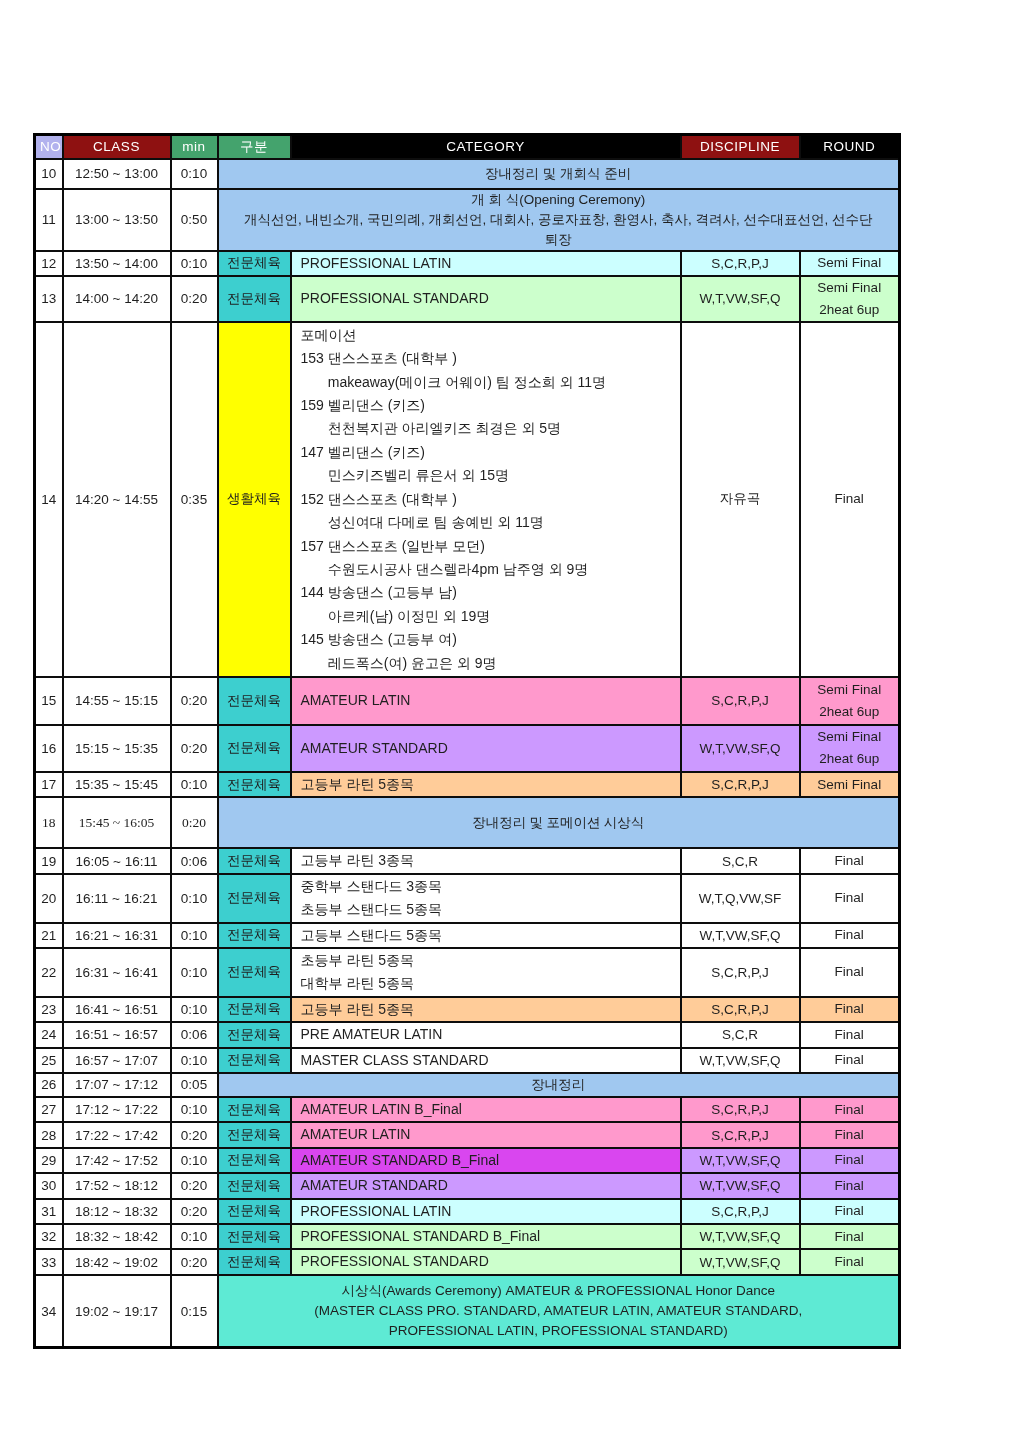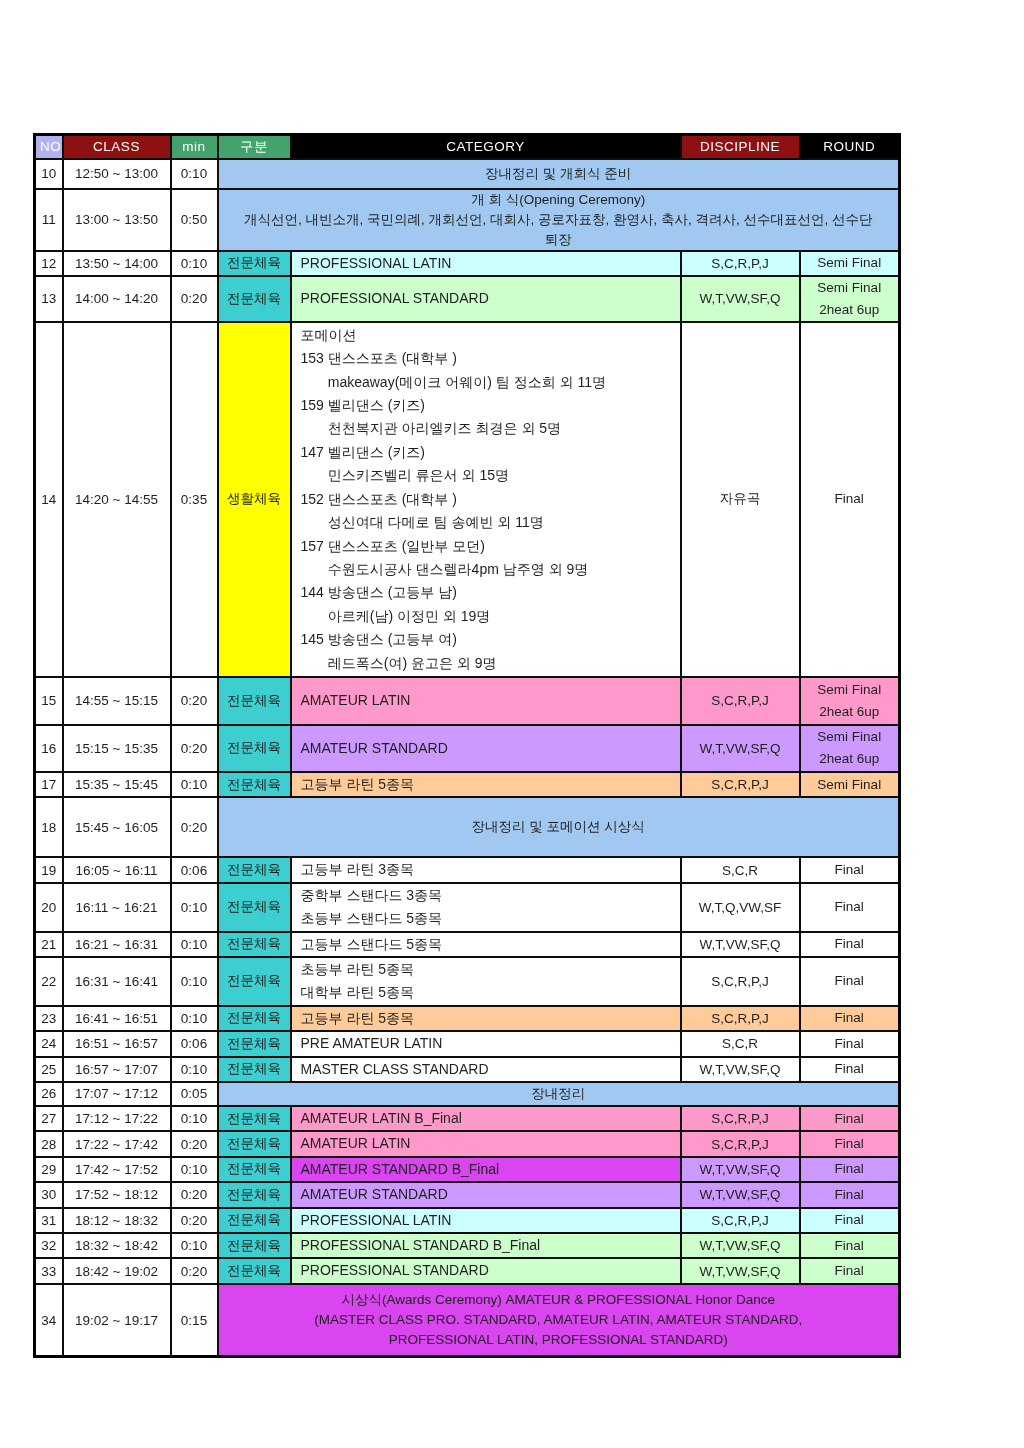--- a/index.html
+++ b/index.html
@@ -150,21 +150,21 @@
         </tr>
         <tr style="height: 24px;">
           <td class="no-cell">17</td>
           <td class="time-cell">15:35 ~ 15:45</td>
           <td class="min-cell">0:10</td>
           <td class="gubun-cell" style="background: rgb(61, 207, 207);">전문체육</td>
           <td class="category-cell" style="background: rgb(255, 204, 153);">고등부 라틴 5종목</td>
           <td class="discipline-cell" style="background: rgb(255, 204, 153);">S,C,R,P,J</td>
           <td class="round-cell" style="background: rgb(255, 204, 153);">Semi Final</td>
         </tr>
-        <tr style="height: 60px;">
+        <tr style="height: 51px; font-family: Liberation Serif, serif;">
           <td class="no-cell">18</td>
           <td class="time-cell">15:45 ~ 16:05</td>
           <td class="min-cell">0:20</td>
           <td class="merged-cell" colspan="4" style="background: rgb(160, 200, 240);">장내정리 및 포메이션 시상식</td>
         </tr>
         <tr style="height: 24px;">
           <td class="no-cell">19</td>
           <td class="time-cell">16:05 ~ 16:11</td>
           <td class="min-cell">0:06</td>
           <td class="gubun-cell" style="background: rgb(61, 207, 207);">전문체육</td>
@@ -294,19 +294,19 @@
           <td class="min-cell">0:20</td>
           <td class="gubun-cell" style="background: rgb(61, 207, 207);">전문체육</td>
           <td class="category-cell" style="background: rgb(204, 255, 204);">PROFESSIONAL STANDARD</td>
           <td class="discipline-cell" style="background: rgb(204, 255, 204);">W,T,VW,SF,Q</td>
           <td class="round-cell" style="background: rgb(204, 255, 204);">Final</td>
         </tr>
         <tr style="height: 73px;">
           <td class="no-cell">34</td>
           <td class="time-cell">19:02 ~ 19:17</td>
           <td class="min-cell">0:15</td>
-          <td class="merged-cell" colspan="4" style="background: #d946ef; margin-top: 12px;">시상식(Awards Ceremony) AMATEUR &amp; PROFESSIONAL Honor Dance
+          <td class="merged-cell" colspan="4" style="background: #5eead4; margin-top: 12px;">시상식(Awards Ceremony) AMATEUR &amp; PROFESSIONAL Honor Dance
 (MASTER CLASS PRO. STANDARD, AMATEUR LATIN, AMATEUR STANDARD,
 PROFESSIONAL LATIN, PROFESSIONAL STANDARD)</td>
         </tr>
       </tbody>
   </table>
 </div>
 
 </body></html>

